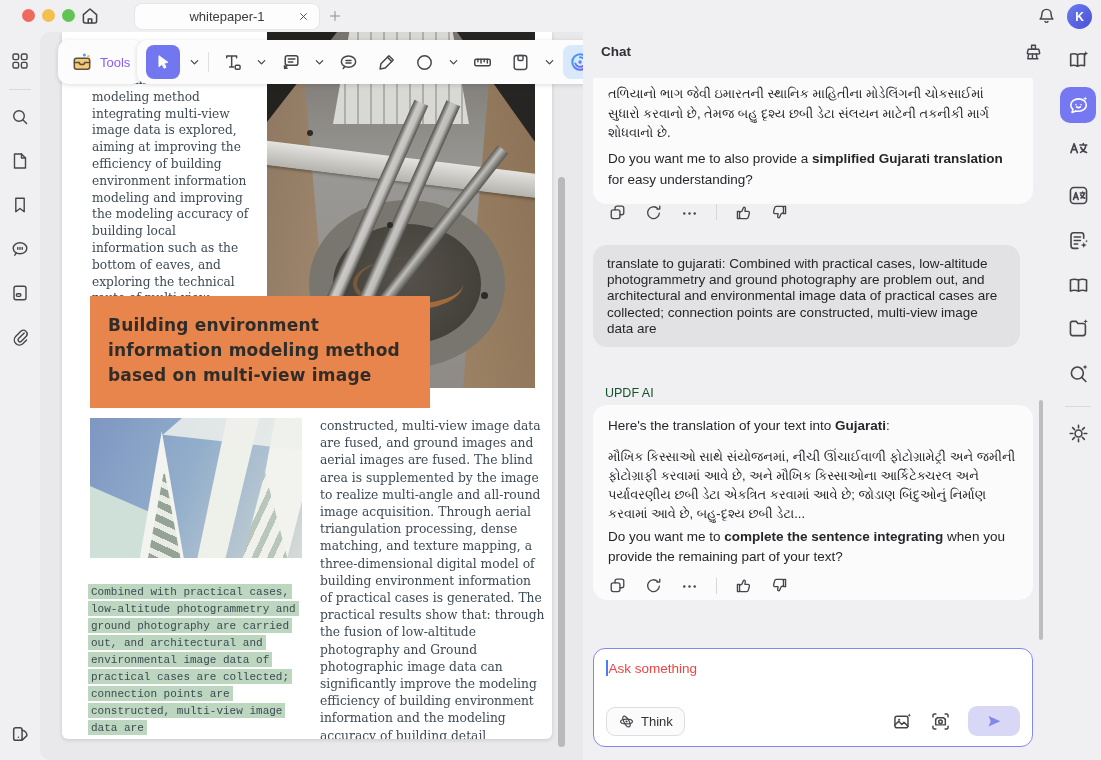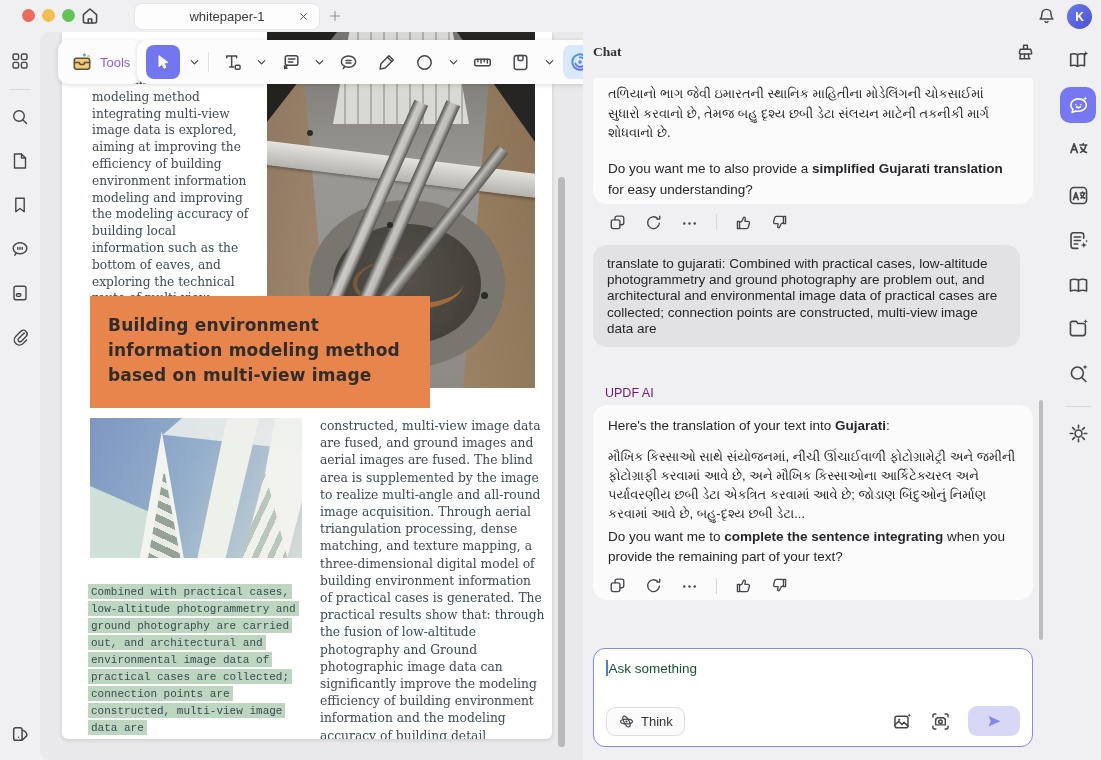--- a/index.html
+++ b/index.html
@@ -60,41 +60,41 @@
   #main-pill { left:97px; padding:0 9px; gap:8px; }
   .tb-btn { width:30px; height:30px; display:flex; align-items:center; justify-content:center; border-radius:8px; }
   .tb-btn.active-purple { width:34px; height:34px; background:#7277f0; }
   .tb-btn.active-ai { width:34px; height:34px; background:#d9e8fb; }
   .tb-chev { width:12px; display:flex; align-items:center; justify-content:center; }
   .tb-sep { width:1px; height:20px; background:#e0e0e0; }
   #doc-scrollbar { position:absolute; left:518px; top:145px; width:7px; height:570px; background:#b9b8ba; border-radius:4px; }
 
   
   #chat-panel { position:absolute; left:583px; top:32px; width:472px; height:728px; background:#f0eff1; }
-  #chat-header { position:absolute; left:0; top:0; width:472px; height:38px;font-family:Liberation Serif, serif; }
+  #chat-header { position:absolute; left:8px; top:0; width:472px; height:38px; }
   #chat-title { position:absolute; left:10px; top:12px; font-size:13.5px; font-weight:bold; color:#2f2f33; }
   #clear-chat { position:absolute; left:432px; top:10px; }
   #chat-scroll { position:absolute; left:0; top:38px; width:460px; height:572px; overflow:hidden; }
   .bubble { position:absolute; left:10px; font-size:13.5px; color:#26262a; }
   .bubble.ai { background:#fbfbfc; border-radius:14px; width:440px; }
   .bubble.user { background:#e2e2e5; border-radius:14px; width:427px; }
   .guj { font-size:13px; line-height:19.5px; }
   .chat-en { font-size:13.5px; line-height:21px; }
   .actions { display:flex; align-items:center; gap:17px; margin-top:13px; }
   .actions .vdiv { width:1px; height:16px; background:#d7d7d9; }
-  #ai-label { position:absolute; left:22px; top:316px; font-size:12.5px; color:#701a75; }
+  #ai-label { position:absolute; left:22px; top:316px; font-size:12.5px; color:#14532d; }
   #chat-scrollbar { position:absolute; left:456px; top:368px; width:4px; height:240px; background:#bdbdc0; border-radius:2px; }
 
   
   #chat-input { position:absolute; left:10px; top:616px; width:440px; height:99px; background:#fff;
                 border:1.6px solid #8587f1; border-radius:12px; padding:11px 12px 10px 12px;
                 display:flex; flex-direction:column; justify-content:space-between; }
   #ph-row { display:flex; align-items:center; gap:1px; }
   #caret { width:1.5px; height:16px; background:#4a7df5; }
-  #placeholder { font-size:13.5px; color:#14532d; }
+  #placeholder { font-size:13.5px; color:#ef4444; }
   #input-bottom { display:flex; align-items:center; }
   #think-btn { display:flex; align-items:center; gap:6px; height:29px; padding:0 11px; border:1px solid #dedee0;
                border-radius:9px; background:#fbfbfc; font-size:13px; color:#333; }
   #input-right { margin-left:auto; display:flex; align-items:center; gap:17px; }
   #send-btn { width:52px; height:30px; background:#d8d8f6; border-radius:9px; display:flex; align-items:center; justify-content:center; }
 </style>
 </head>
 <body>
 
 <div id="topbar">
@@ -407,21 +407,21 @@
           <path d="M5 7h10l.9 3.2c.2.6-.3 1.2-1 1.2H5.1c-.7 0-1.2-.6-1-1.2z"></path>
           <path d="M5.4 11.4 4.6 16M9 11.4V16M12.6 11.4l.8 4.6M4.6 16h9.6"></path>
         </svg>
     </div>
   </div>
 
   <div id="chat-scroll">
 
     <div class="bubble ai" style="top:8px;height:126px;border-radius:2px 2px 14px 14px;padding:6px 15px 10px 15px">
       <div class="guj">તળિયાનો ભાગ જેવી ઇમારતની સ્થાનિક માહિતીના મોડેલિંગની ચોકસાઈમાં સુધારો કરવાનો છે, તેમજ બહુ દૃશ્ય છબી ડેટા સંલયન માટેની તકનીકી માર્ગ શોધવાનો છે.</div>
-      <div class="chat-en" style="margin-top:15px">
+      <div class="chat-en" style="margin-top:5px">
         <span>Do you want me to also provide a </span><b>simplified Gujarati translation</b><span> for easy understanding?</span>
       </div>
       <div class="actions">
         <span>
             <svg class="ic" width="19" height="19" viewBox="0 0 20 20">
               <rect x="3.4" y="7.2" width="9.2" height="9.2" rx="2.2"></rect>
               <path d="M7.4 7.2V5.4a2.2 2.2 0 0 1 2.2-2.2h4.8a2.2 2.2 0 0 1 2.2 2.2v4.8a2.2 2.2 0 0 1-2.2 2.2h-1.8"></path>
             </svg>
           </span>
         <span>

